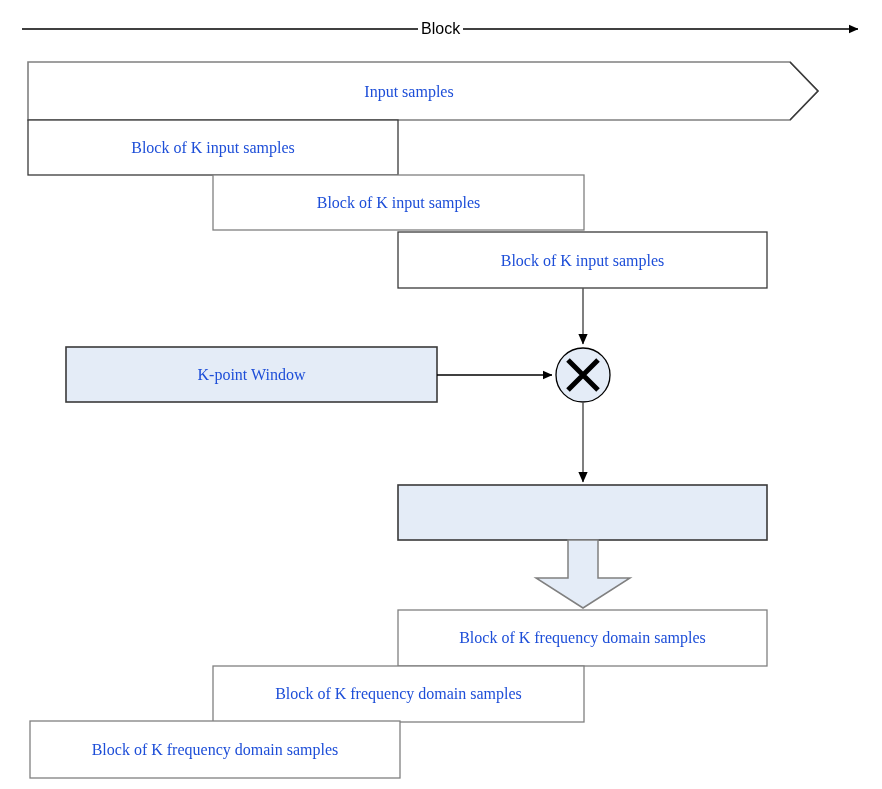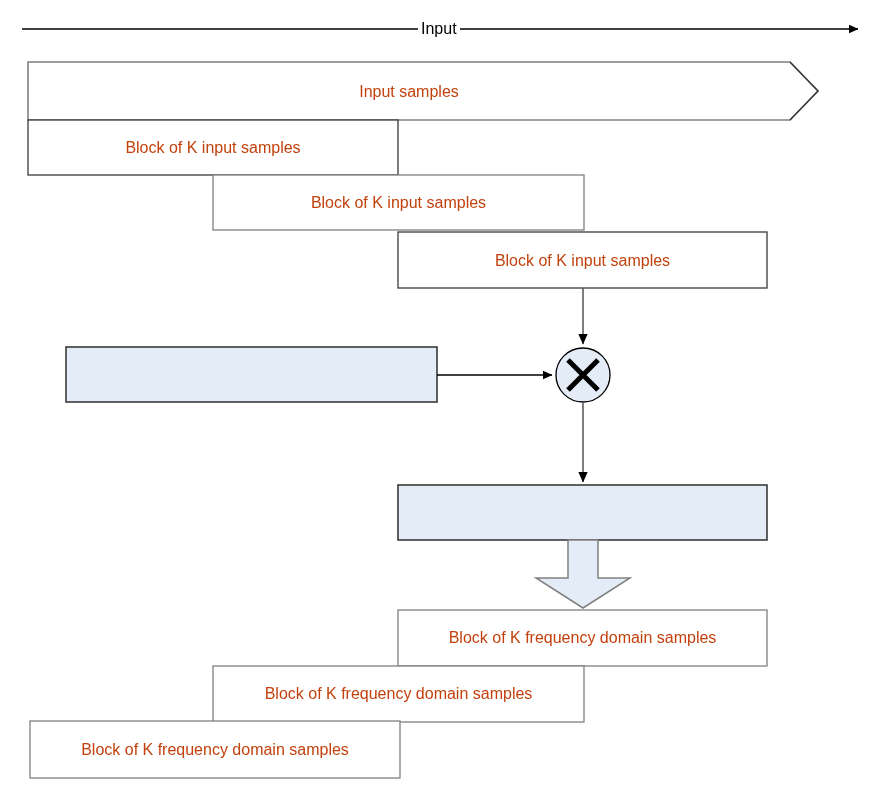--- a/index.html
+++ b/index.html
@@ -19,23 +19,23 @@
   }
   #canvas svg.layer {
     position: absolute;
     left: 0;
     top: 0;
     width: 882px;
     height: 789px;
   }
   .lbl {
     position: absolute;
-    font-family: Liberation Sans, sans-serif;
+    font-family: Liberation Serif, serif;
     font-size: 16px;
-    color: #c2410c;
+    color: #1d4ed8;
     white-space: nowrap;
     line-height: 1;
   }
   .lbl-center {
     text-align: center;
   }
   .time-label {
     position: absolute;
     font-family: "Liberation Sans", sans-serif;
     font-size: 16px;
@@ -92,30 +92,31 @@
     <path d="M 568 540 L 598 540 L 598 578 L 630 578 L 583 608 L 536 578 L 568 578 Z" fill="#e4ecf7" stroke="#808080" stroke-width="1.5" stroke-linejoin="miter"></path>
 
     <rect x="398" y="610" width="369" height="56" fill="#ffffff" stroke="#808080" stroke-width="1.3"></rect>
 
     <rect x="213" y="666" width="371" height="56" fill="#ffffff" stroke="#808080" stroke-width="1.3"></rect>
 
     <rect x="30" y="721" width="370" height="57" fill="#ffffff" stroke="#808080" stroke-width="1.3"></rect>
 
   </svg>
 
-  <div class="time-label" style="left:418px; top:21px;">Input</div>
+  <div class="time-label" style="left:418px; top:21px;">Block</div>
 
   <div class="lbl lbl-center" style="left:28px; top:84px; width:762px;">Input samples</div>
 
   <div class="lbl lbl-center" style="left:28px; top:140px; width:370px;">Block of K input samples</div>
 
   <div class="lbl lbl-center" style="left:213px; top:195px; width:371px;">Block of K input samples</div>
 
   <div class="lbl lbl-center" style="left:398px; top:253px; width:369px;">Block of K input samples</div>
 
+  <div class="lbl lbl-center" style="left:66px; top:367px; width:371px;">K-point Window</div>
 
 
   <div class="lbl lbl-center" style="left:398px; top:630px; width:369px;">Block of K frequency domain samples</div>
 
   <div class="lbl lbl-center" style="left:213px; top:686px; width:371px;">Block of K frequency domain samples</div>
 
   <div class="lbl lbl-center" style="left:30px; top:742px; width:370px;">Block of K frequency domain samples</div>
 
 </div>
 

